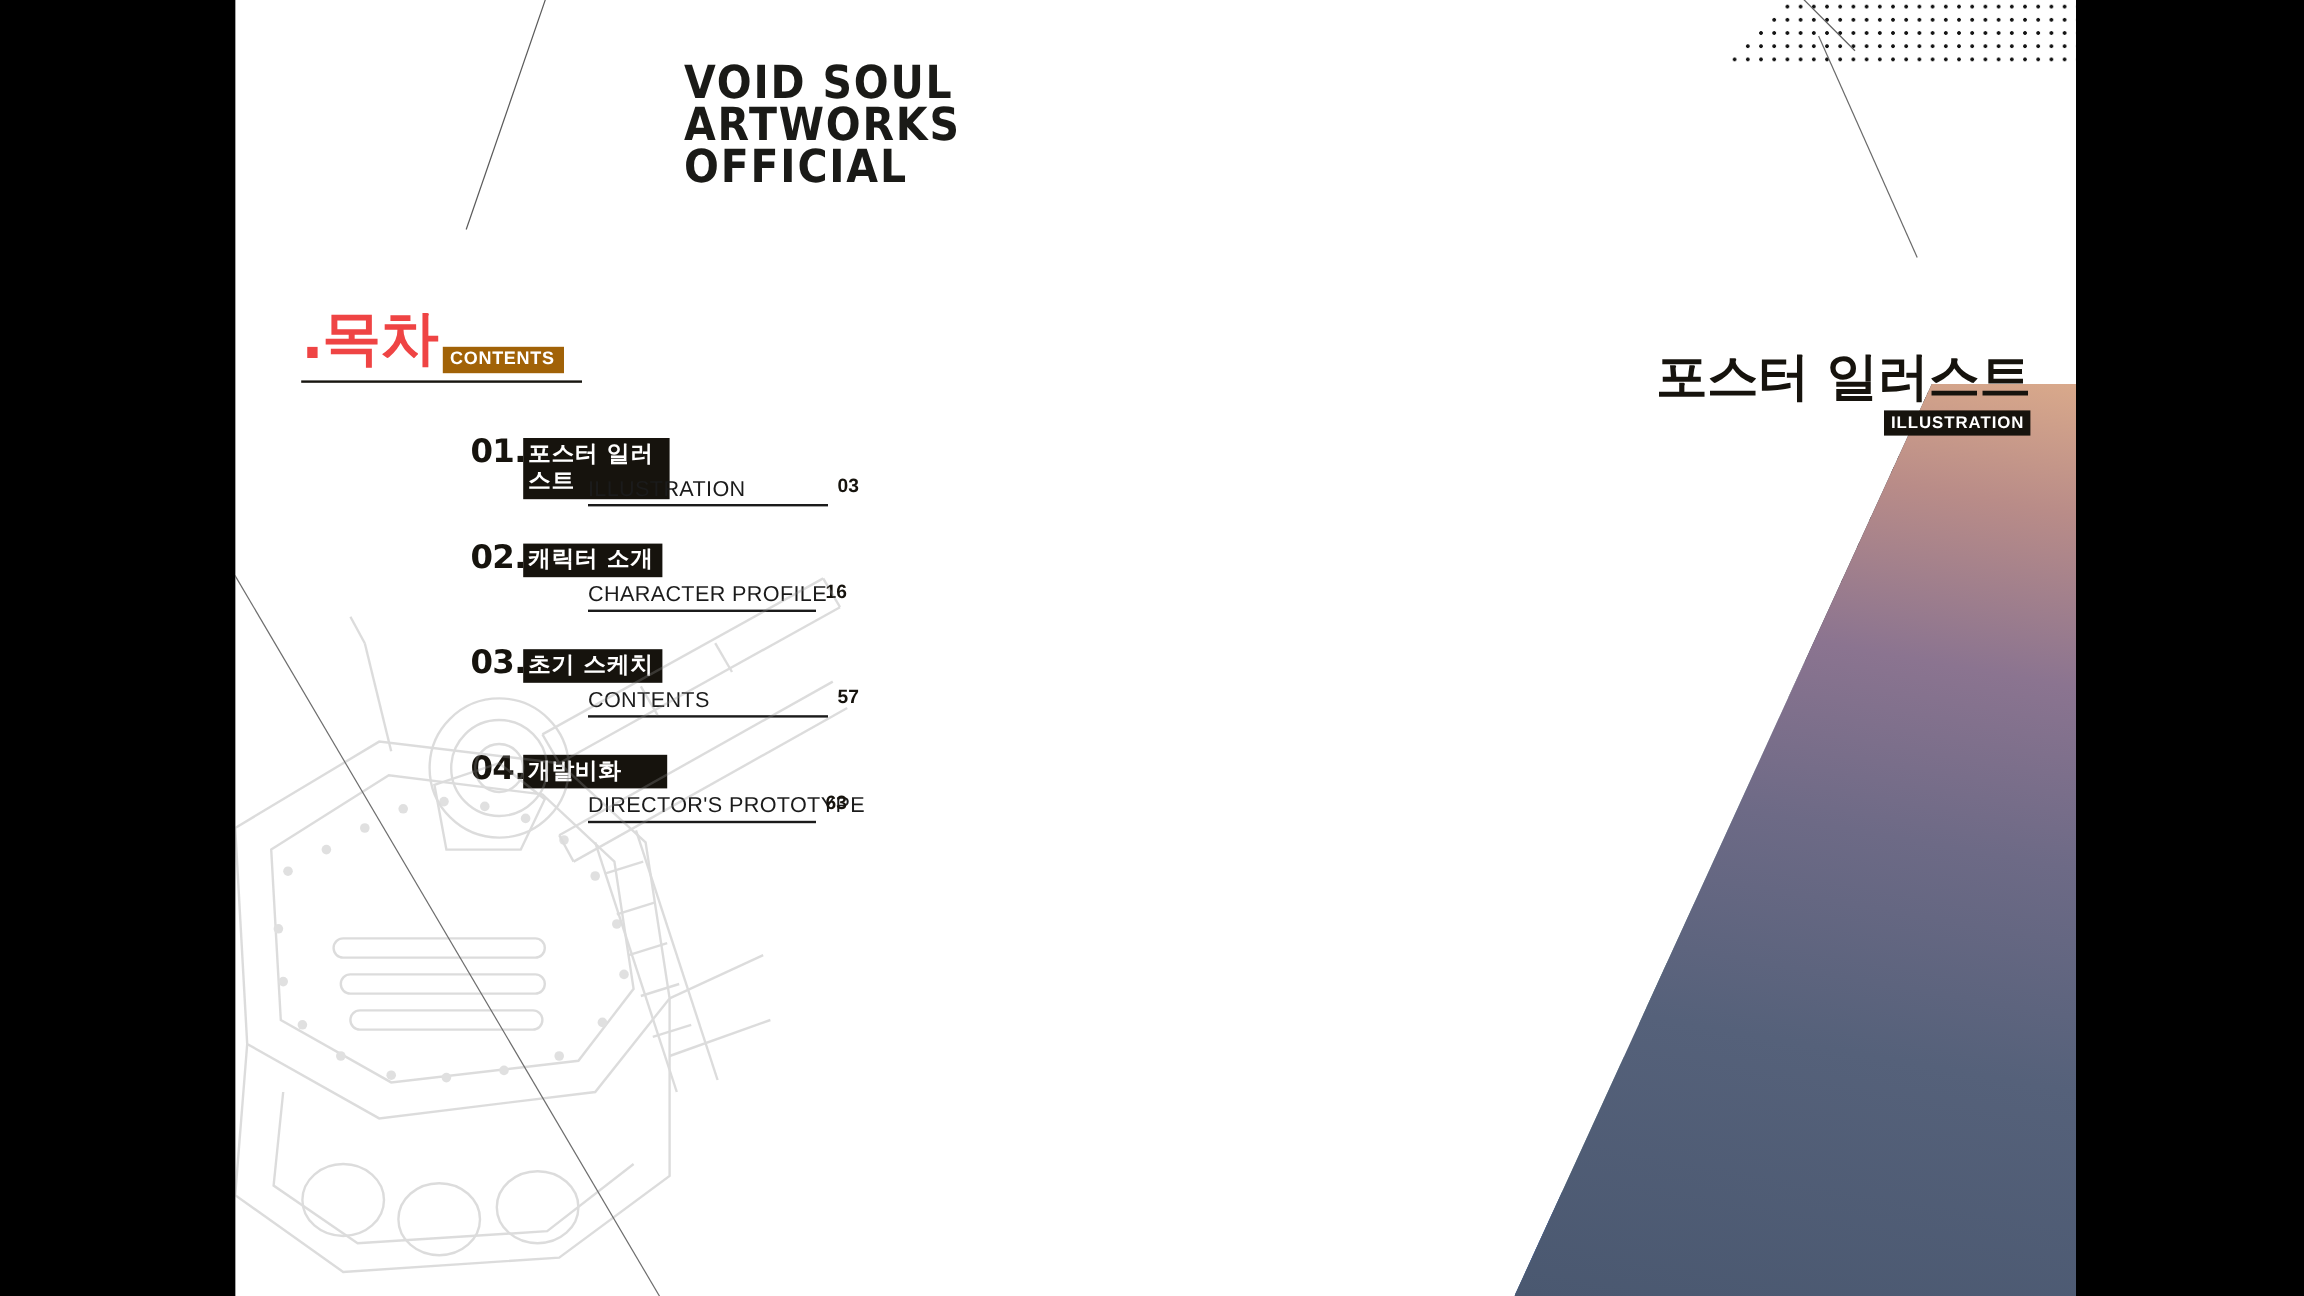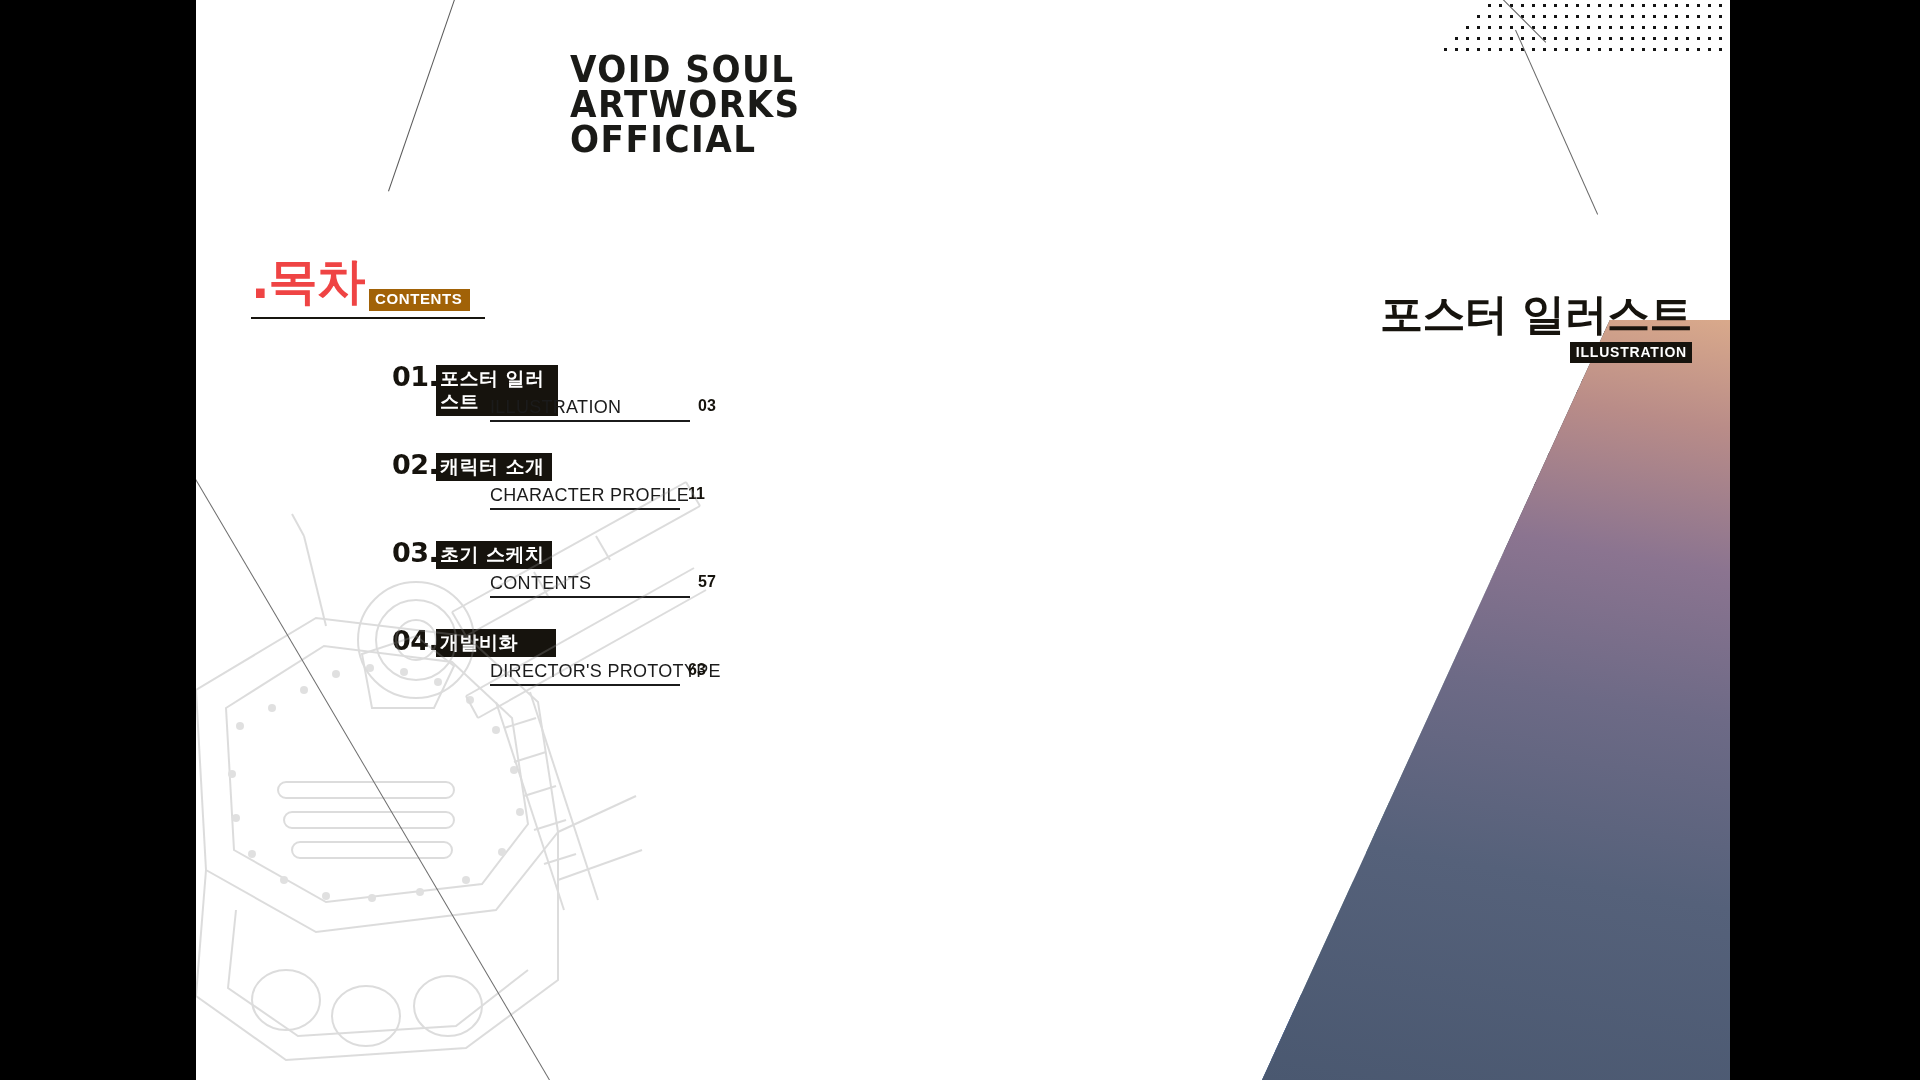--- a/index.html
+++ b/index.html
@@ -146,21 +146,21 @@
             </div>
           </div>
           <div class="toc-item">
             <div class="toc-row1">
               <div class="toc-num">02.</div>
               <div class="toc-ko" style="width: 112px;">캐릭터 소개</div>
             </div>
             <div class="toc-row2">
               <div class="toc-en" style="left: 0px;">CHARACTER PROFILE</div>
               <div class="toc-underline" style="width: 190px;"></div>
-              <div class="toc-page" style="left: 198px;">11</div>
+              <div class="toc-page" style="left: 198px;">16</div>
             </div>
           </div>
           <div class="toc-item">
             <div class="toc-row1">
               <div class="toc-num">03.</div>
               <div class="toc-ko" style="width: 112px;">초기 스케치</div>
             </div>
             <div class="toc-row2">
               <div class="toc-en" style="left: 0px;">CONTENTS</div>
               <div class="toc-underline" style="width: 200px;"></div>

